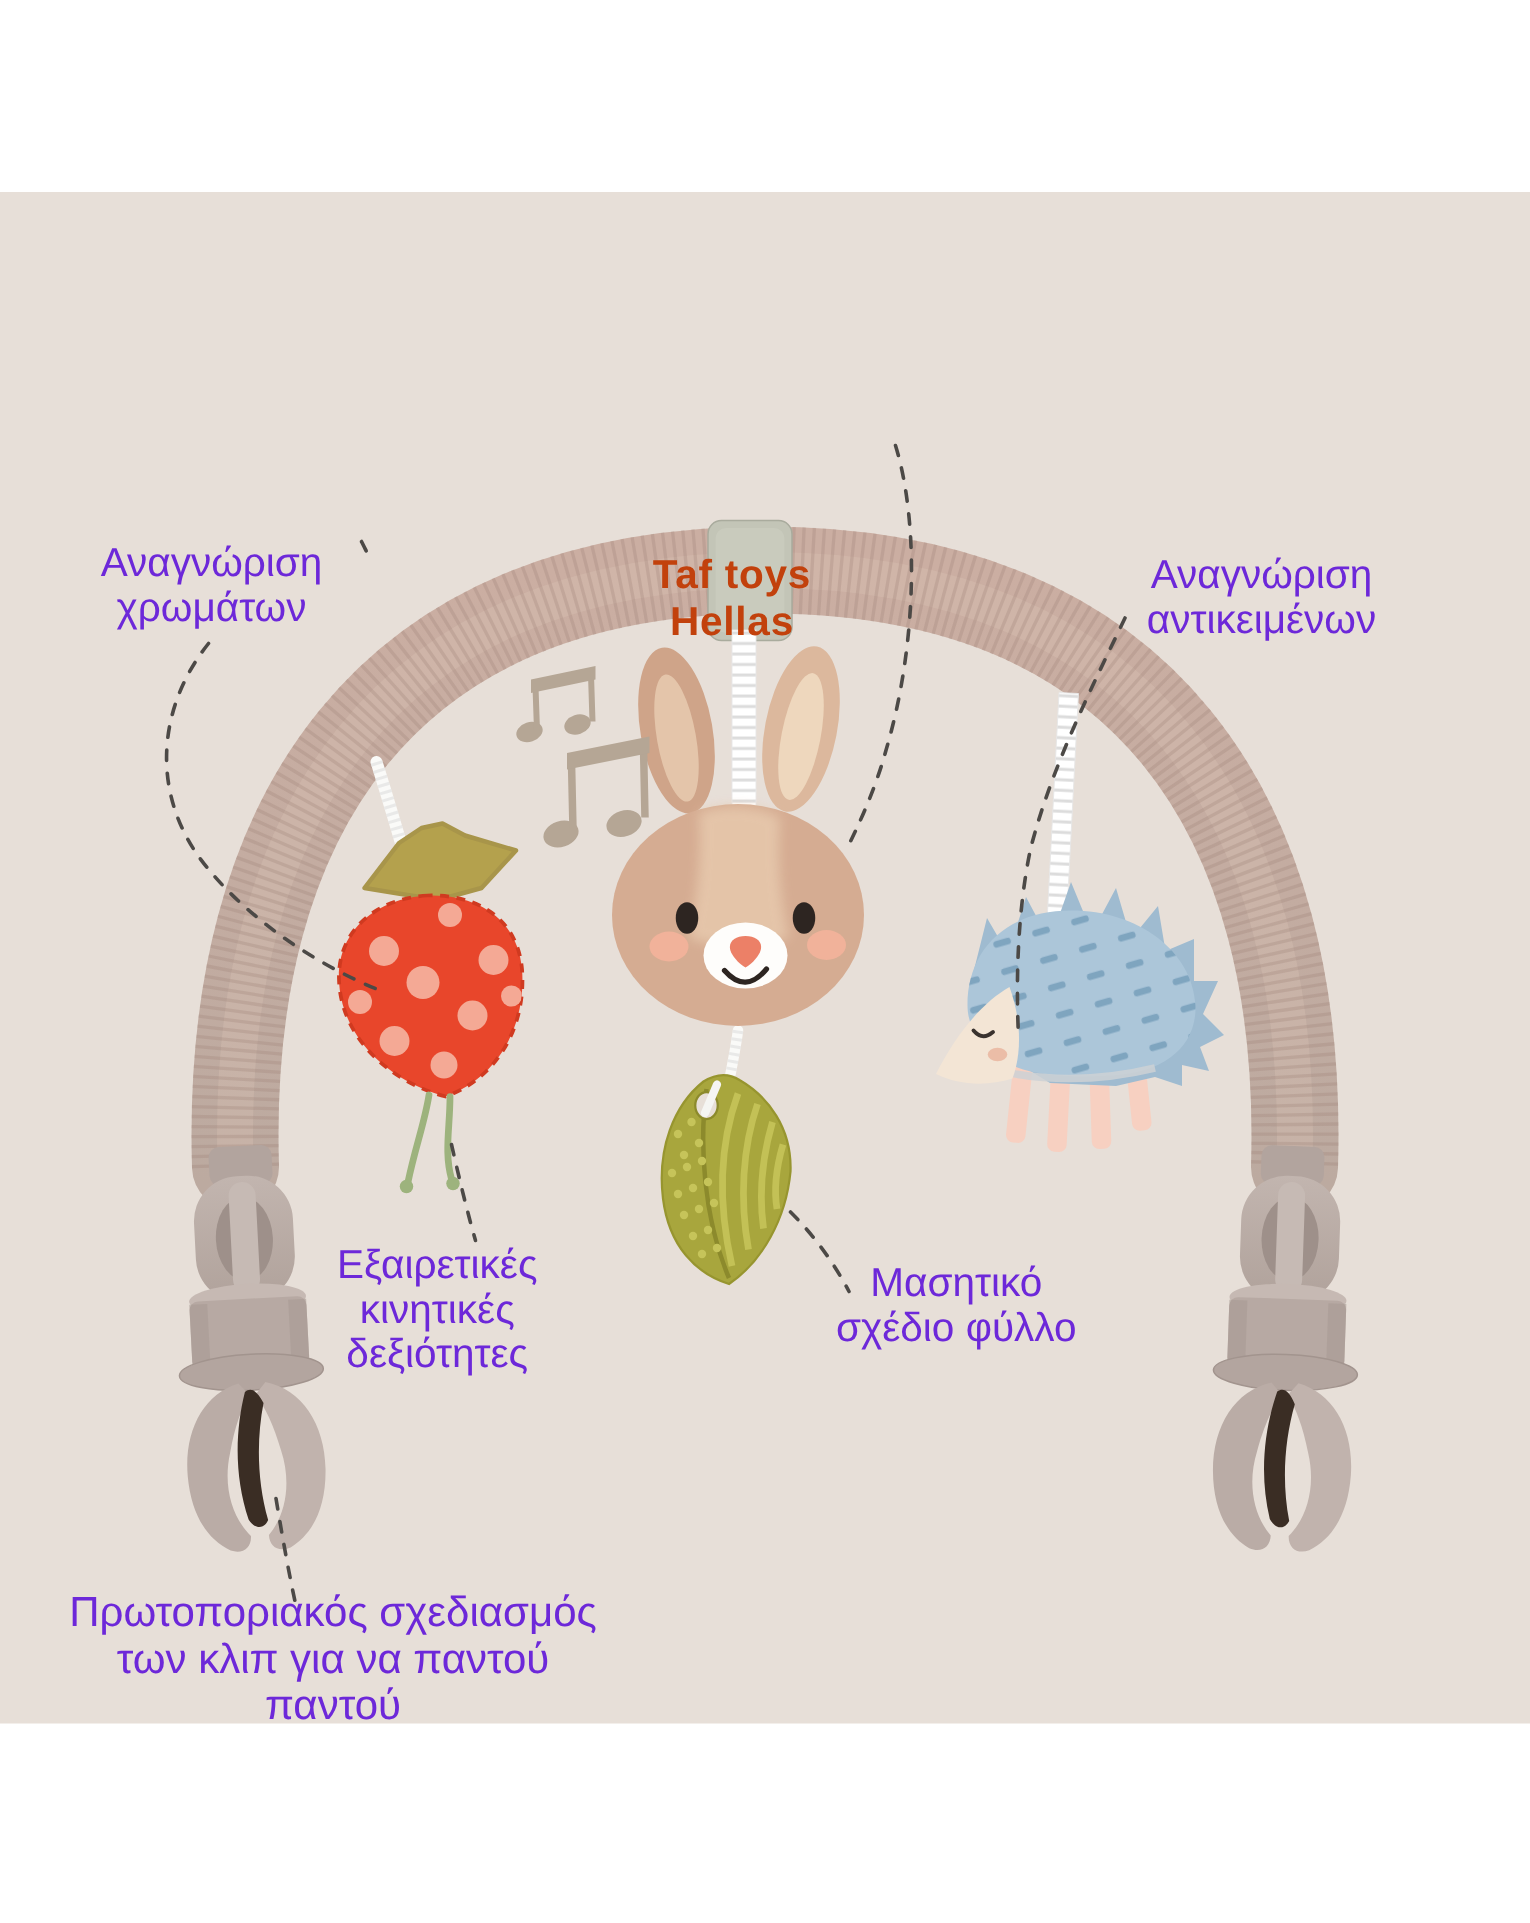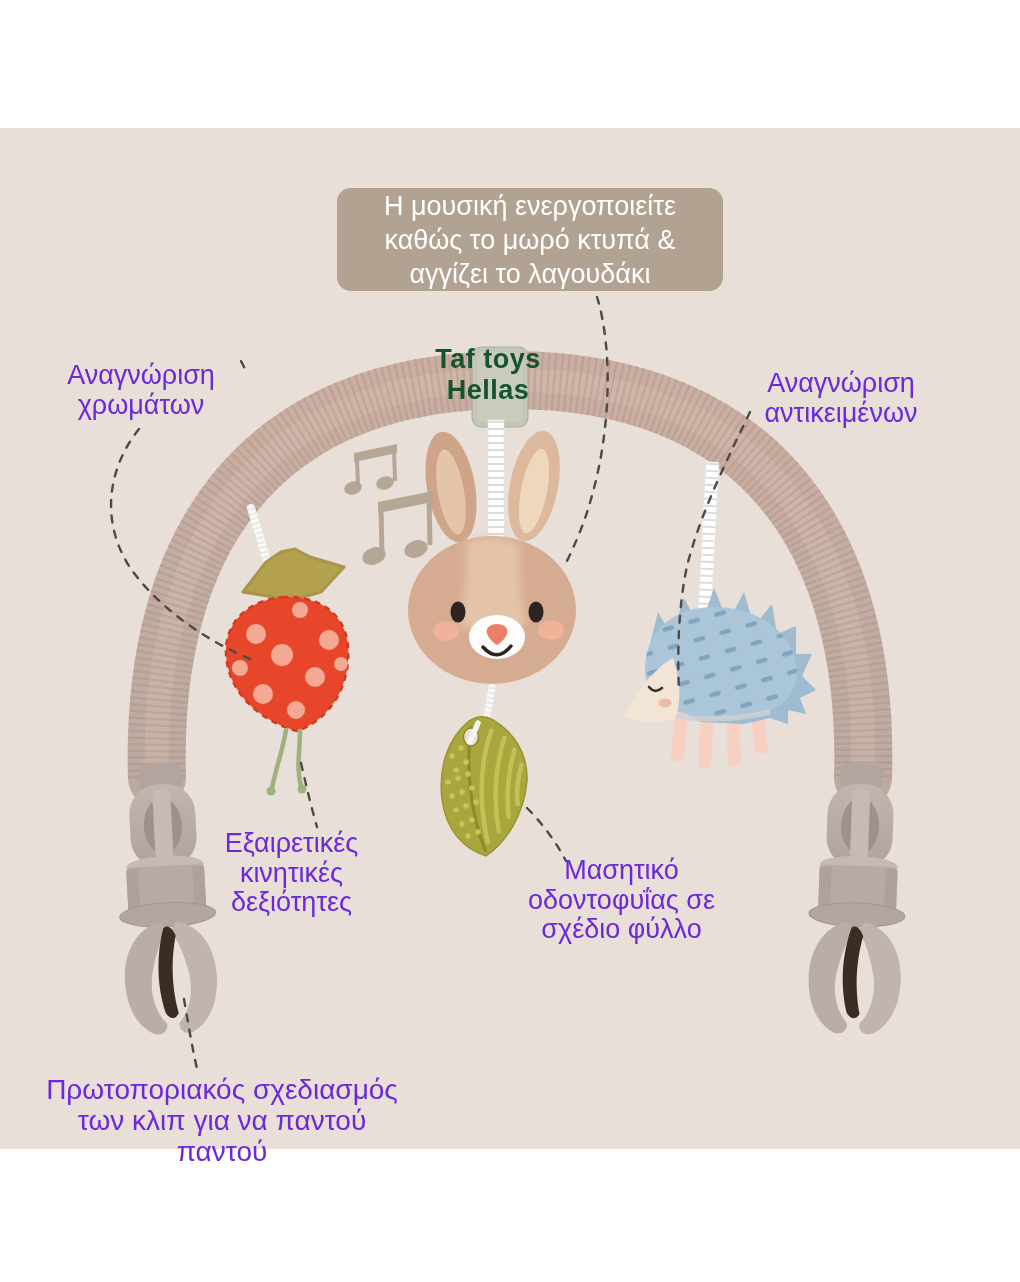--- a/index.html
+++ b/index.html
@@ -5,29 +5,29 @@
   html,body{margin:0;padding:0;background:#ffffff;}
   .stage{position:relative;width:1020px;height:1282px;background:#ffffff;overflow:hidden;
          font-family:"Liberation Sans","DejaVu Sans",sans-serif;}
   .canvas-bg{position:absolute;left:0;top:128px;width:1020px;height:1021px;background:#e7dfd8;}
   .scene{position:absolute;left:0;top:0;width:1020px;height:1282px;}
   .txt{position:absolute;z-index:5;}
   .bubble{left:337px;top:188px;width:386px;height:103px;background:#b1a292;border-radius:14px;
           color:#ffffff;font-size:27px;line-height:34px;text-align:center;
           display:flex;flex-direction:column;justify-content:center;}
   .bubble span{display:block;}
-  .brand{left:392px;top:344px;width:192px;text-align:center;color:#14532d;
+  .brand{left:392px;top:368px;width:192px;text-align:center;color:#c2410c;
          font-size:27px;font-weight:600;letter-spacing:0.5px;}
   .lbl{color:#6d28d9;font-size:27px;line-height:29.5px;text-align:center;}
   .lbl span{display:block;}
   .lbl-color{left:35px;top:361px;width:212px;}
   .lbl-object{left:735px;top:369px;width:212px;}
   .lbl-motor{left:204px;top:829px;width:175px;}
-  .lbl-teether{left:519px;top:841px;width:205px;margin-top:15px;}
-  .lbl-clips{left:38px;top:1059px;width:368px;font-size:28px;line-height:31px;margin-top:15px;}
+  .lbl-teether{left:535px;top:841px;width:205px;}
+  .lbl-clips{left:38px;top:1059px;width:368px;font-size:28px;line-height:31px;}
 </style>
 </head>
 <body>
 
 <div class="stage">
   <div class="canvas-bg"></div>
 
   <svg class="scene" viewBox="0 0 1020 1282" xmlns="http://www.w3.org/2000/svg">
     <defs>
       <linearGradient id="archGrad" x1="0" y1="380" x2="0" y2="790" gradientUnits="userSpaceOnUse">
@@ -196,44 +196,38 @@
       <path d="M 139 429 C 107 469, 100 523, 131 569 C 157 606, 205 641, 255 661"></path>
       <path d="M 241 361 L 247 373"></path>
       <path d="M 750 412 C 729 456, 701 511, 687 566 C 679 604, 677 648, 679 691"></path>
       <path d="M 597 297 C 613 349, 611 431, 591 499 C 584 525, 573 549, 564 567"></path>
       <path d="M 301 763 C 306 785, 311 806, 317 827"></path>
       <path d="M 527 808 C 543 824, 556 842, 566 861"></path>
       <path d="M 184 999 C 188 1023, 192 1046, 197 1069"></path>
     </g>
   </svg>
 
-  <div class="txt bubble">
-    <span>Η μουσική ενεργοποιείτε</span>
-    <span>καθώς το μωρό κτυπά &amp;</span>
-    <span>αγγίζει το λαγουδάκι</span>
-  </div>
 
   <div class="txt brand">Taf toys Hellas</div>
 
   <div class="txt lbl lbl-color">
     <span>Αναγνώριση</span>
     <span>χρωμάτων</span>
   </div>
   <div class="txt lbl lbl-object">
     <span>Αναγνώριση</span>
     <span>αντικειμένων</span>
   </div>
   <div class="txt lbl lbl-motor">
     <span>Εξαιρετικές</span>
     <span>κινητικές</span>
     <span>δεξιότητες</span>
   </div>
   <div class="txt lbl lbl-teether">
     <span>Μασητικό</span>
-    <span>οδοντοφυΐας σε</span>
     <span>σχέδιο φύλλο</span>
   </div>
   <div class="txt lbl lbl-clips">
     <span>Πρωτοποριακός σχεδιασμός</span>
     <span>των κλιπ για να παντού</span>
     <span>παντού</span>
   </div>
 </div>
 
 </body></html>

